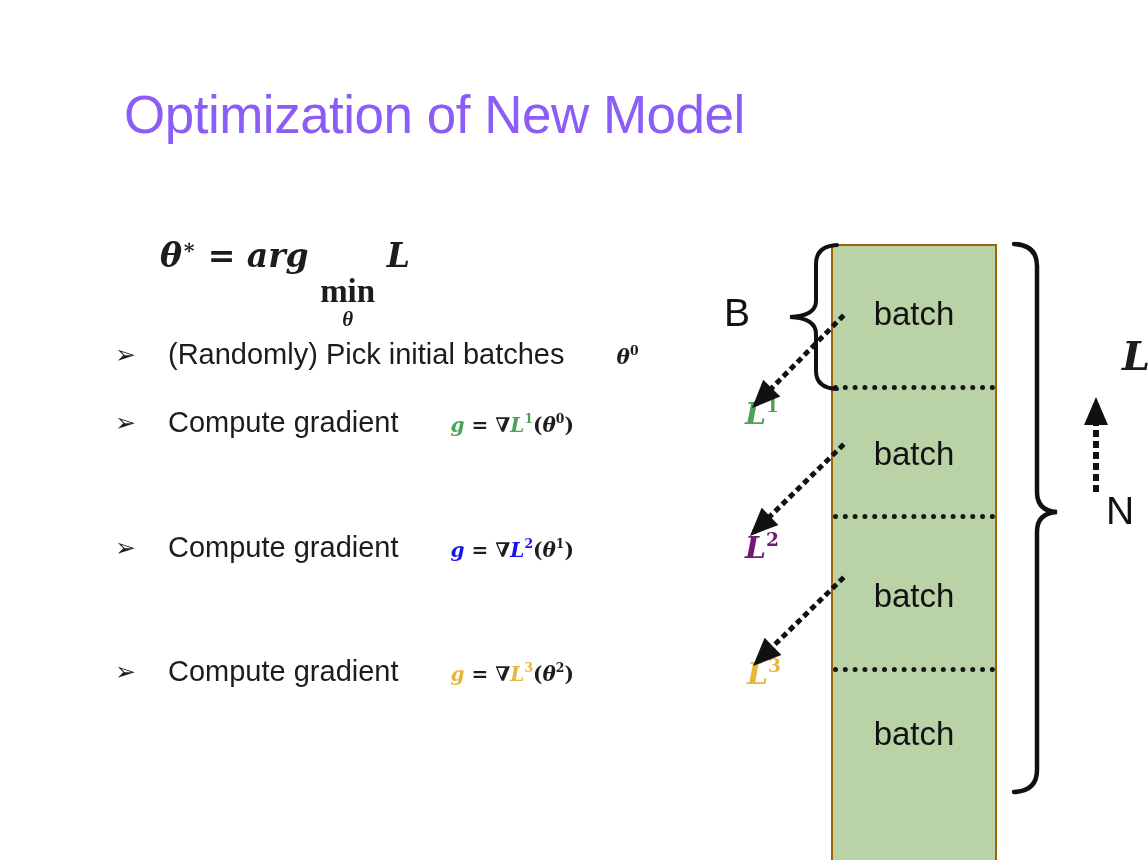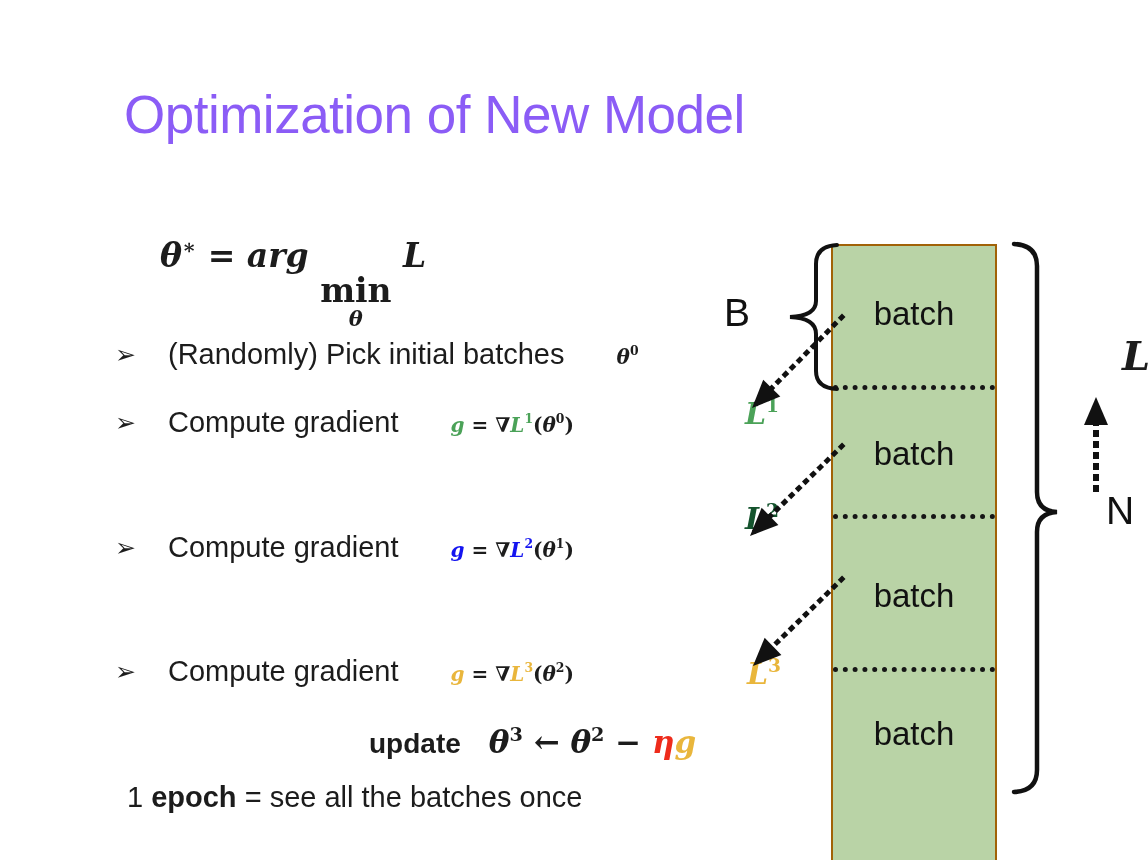--- a/index.html
+++ b/index.html
@@ -7,21 +7,21 @@
          font-family:"Liberation Sans",sans-serif;color:#1c1c1c;}
   .abs{position:absolute;}
   
   .title{left:80px;top:84px;font-size:53px;font-weight:400;color:#8b5cf6;letter-spacing:-0.5px;white-space:nowrap;margin-left:44px;}
   
   .math{font-family:"DejaVu Serif",serif;font-style:italic;margin-left:44px;}
   .mb{font-weight:700;}
   .upright{font-style:normal;}
   sup.msup{font-size:0.62em;font-weight:700;font-style:normal;position:relative;top:-0.05em;}
   .objective{left:116px;top:236px;font-size:33px;white-space:nowrap;}
-  .minstack{display:inline-flex;flex-direction:column;align-items:center;vertical-align:-1.05em;line-height:1;}
+  .minstack{display:inline-flex;flex-direction:column;align-items:center;vertical-align:-1.05em;line-height:1;font-family:Liberation Serif, serif;}
   .minstack .sub{font-size:21px;margin-top:1px;}
   
   .row{white-space:nowrap;font-size:29px;line-height:38px;}
   .row .marker{position:absolute;left:0;top:2px;font-size:25px;}
   .brow{left:115px;}
   .btext{margin-left:53px;}
   .mathline{font-size:20px;}
   .updrow{left:325px;white-space:nowrap;font-size:31px;line-height:40px;}
   .updword{font-family:"Liberation Sans",sans-serif;font-weight:700;font-size:28px;font-style:normal;margin-right:28px;}
   .losstag{font-size:30px;white-space:nowrap;}
@@ -61,41 +61,35 @@
   <div class="abs math mb losstag" style="left: 701px; top: 396px; color: rgb(75, 162, 88);">
     <span>L</span><sup class="msup">1</sup>
   </div>
 
 
   <div class="abs row brow" style="top:526px;">
     <span class="marker">➢</span>
     <span class="btext">Compute gradient </span><span class="math mb mathline"><span style="color: rgb(20, 20, 240);">g</span><span class="upright"> = </span><span class="upright">∇</span><span style="color: rgb(20, 20, 240);"><span>L</span><sup class="msup">2</sup></span><span class="upright">(</span><span>θ</span><sup class="msup">1</sup><span class="upright">)</span></span>
   </div>
 
-  <div class="abs math mb losstag" style="left: 701px; top: 501px; color: #14532d;">
+  <div class="abs math mb losstag" style="left: 701px; top: 530px; color: #701a75;">
     <span>L</span><sup class="msup">2</sup>
   </div>
 
 
   <div class="abs row brow" style="top:650px;">
     <span class="marker">➢</span>
     <span class="btext">Compute gradient </span><span class="math mb mathline"><span style="color: rgb(233, 182, 60);">g</span><span class="upright"> = </span><span class="upright">∇</span><span style="color: rgb(233, 182, 60);"><span>L</span><sup class="msup">3</sup></span><span class="upright">(</span><span>θ</span><sup class="msup">2</sup><span class="upright">)</span></span>
   </div>
 
   <div class="abs math mb losstag" style="left: 703px; top: 656px; color: rgb(233, 182, 60);">
     <span>L</span><sup class="msup">3</sup>
   </div>
 
-  <div class="abs updrow math mb" style="top:716px;">
-    <span class="updword">update</span><span>θ</span><sup class="msup">3</sup><span class="upright"> ← </span><span>θ</span><sup class="msup">2</sup><span class="upright"> − </span><span style="color: rgb(238, 43, 27);">η</span><span style="color: rgb(233, 182, 60);">g</span>
-  </div>
 
-  <div class="abs epoch">
-    <span>1 </span><b>epoch</b><span> = see all the batches once</span>
-  </div>
 
   <div class="abs batchrect" style="background-color: rgb(185, 211, 166);">
     <div class="sep" style="top:139px;"></div>
     <div class="sep" style="top:268px;"></div>
     <div class="sep" style="top:421px;"></div>
     <div class="batchlabel" style="top:48px;">batch</div>
     <div class="batchlabel" style="top:188px;">batch</div>
     <div class="batchlabel" style="top:330px;">batch</div>
     <div class="batchlabel" style="top:468px;">batch</div>
   </div>

